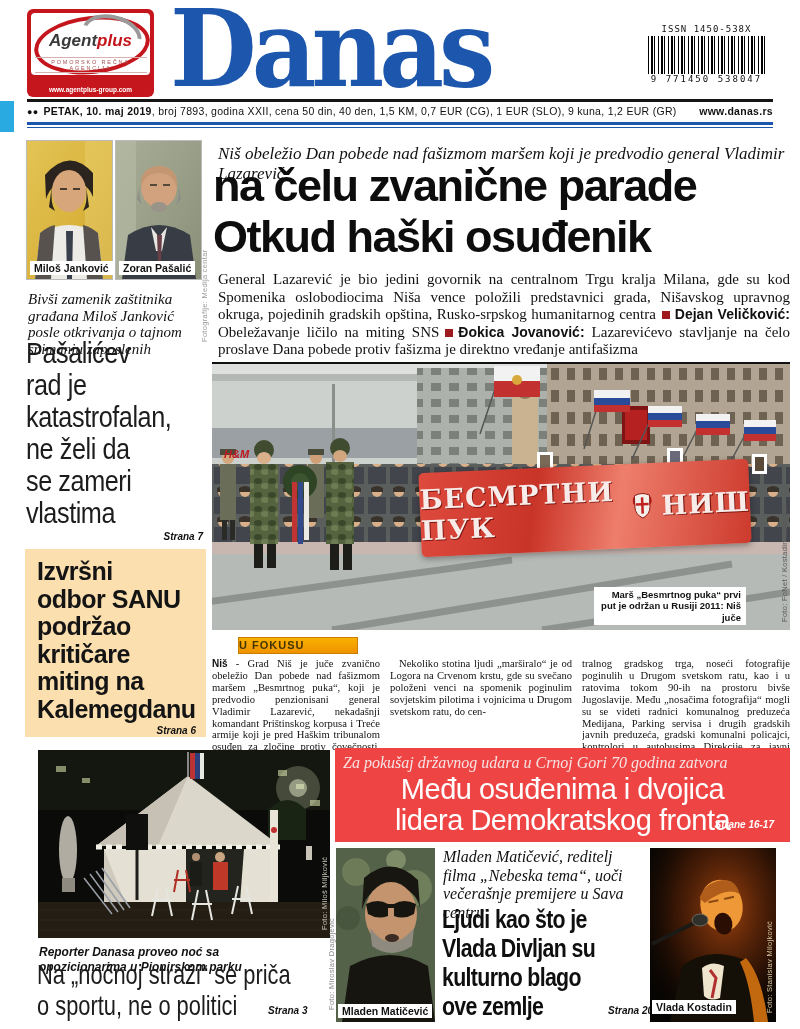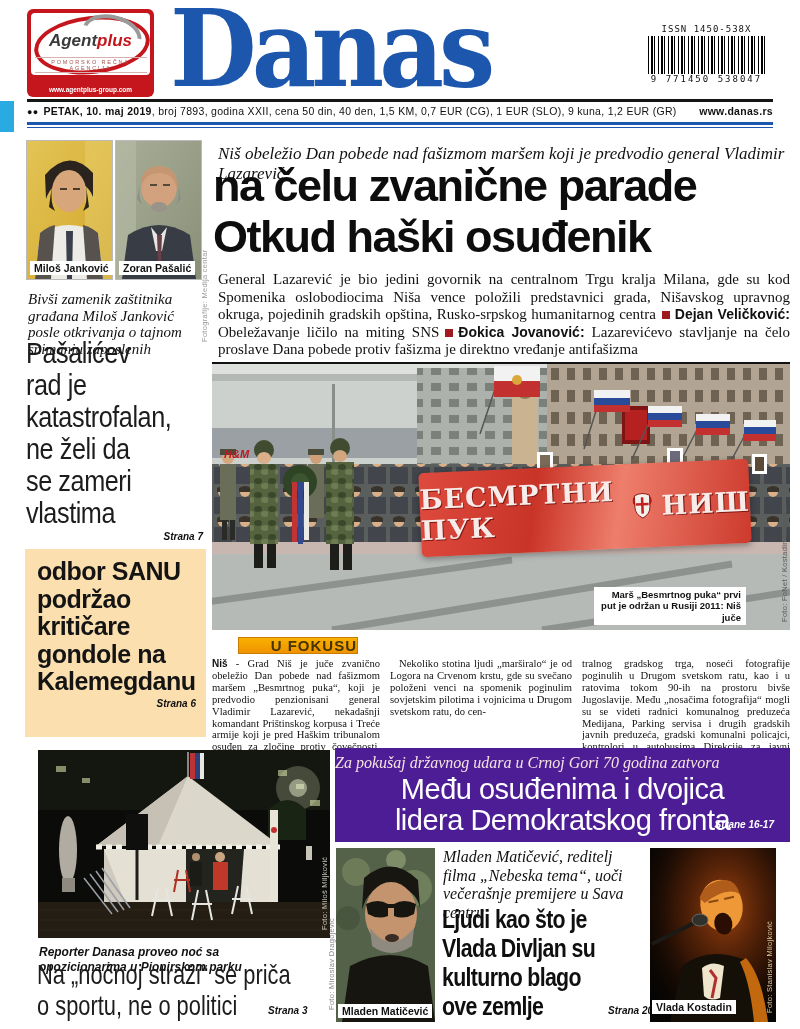--- a/index.html
+++ b/index.html
@@ -72,28 +72,28 @@
   .omb-headline{position:absolute;left:26px;top:337px;width:230px;font-size:29px;line-height:32px;
                 letter-spacing:-.5px;color:#1c1c1c;transform:scaleX(.87);transform-origin:left top;}
   .omb-page{position:absolute;left:27px;top:531px;width:176px;text-align:right;}
   .sanu-box{position:absolute;left:25px;top:549px;width:181px;height:188px;background:#fbdfae;
             box-sizing:border-box;padding:9px 10px 0 12px;}
   .sanu-box .hl{font-weight:bold;font-size:25px;line-height:27.5px;letter-spacing:-.5px;color:#141414;}
   .sanu-box .pg{text-align:right;margin-top:2px;}
   
   .fokus-bar{position:absolute;left:238px;top:637px;width:118px;height:15px;
              background:linear-gradient(#f9b000,#ef9300);border:1px solid #c87d00;
-             text-align:right;font-weight:bold;font-size:15px;line-height:15px;letter-spacing:1px;color:#443400;}
+             text-align:left;font-weight:bold;font-size:11px;line-height:15px;letter-spacing:1px;color:#443400;}
   .fcol{position:absolute;top:658px;height:96px;font-family:"Liberation Serif",serif;
         font-size:10.6px;line-height:11.9px;text-align:justify;overflow:hidden;}
   .fcol p{margin:0;}
   .fcol .lead{font-family:"Liberation Sans",sans-serif;font-weight:bold;font-size:10px;}
   
-  .mne{position:absolute;left:335px;top:748px;width:455px;height:94px;background:#4c1d95;
-       box-sizing:border-box;padding:6px 0;}
+  .mne{position:absolute;left:335px;top:748px;width:455px;height:94px;background:#ef4444;
+       box-sizing:border-box;padding:6px 8px;}
   .mne .kk{color:#f7e3e3;font-size:16px;}
   .mne .hl{color:#fff;font-size:29px;line-height:31px;letter-spacing:-.5px;margin-top:2px;text-align:center;}
   .mne .pg{position:absolute;right:14px;bottom:14px;color:#fff;}
   
   .night-photo{position:absolute;left:38px;top:750px;width:292px;height:188px;overflow:hidden;}
   .nw-kicker{position:absolute;left:39px;top:944px;width:292px;font-weight:bold;font-style:italic;
              font-size:13px;transform:scaleX(.92);transform-origin:left top;}
   .nw-headline{position:absolute;left:37px;top:959px;width:380px;font-size:28px;line-height:31px;
                color:#1c1c1c;transform:scaleX(.78);transform-origin:left top;}
   .nw-page{position:absolute;left:268px;top:1005px;}
@@ -320,24 +320,25 @@
     <div>rad je</div>
     <div>katastrofalan,</div>
     <div>ne želi da</div>
     <div>se zameri</div>
     <div>vlastima</div>
   </div>
   <div class="omb-page pagenum">Strana 7</div>
 
   <div class="sanu-box">
     <div class="hl">
+      <div>Izvršni</div>
       <div>odbor SANU</div>
       <div>podržao</div>
       <div>kritičare</div>
-      <div>gondole na</div>
+      <div>miting na</div>
       <div>Kalemegdanu</div>
     </div>
     <div class="pg pagenum">Strana 6</div>
   </div>
 
   <div class="fokus-bar">U FOKUSU</div>
   <div class="fcol" style="left:212px;width:168px;">
     <p><span class="lead">Niš</span><span> - Grad Niš je juče zvanično obeležio Dan pobede nad fašizmom maršem „Besmrtnog puka“, koji je predvodio penzionisani general Vladimir Lazarević, nekadašnji komandant Prištinskog korpusa i Treće armije koji je pred Haškim tribunalom osuđen za zločine protiv čovečnosti, kršenja zakona i običaja ratovanja i druga nehuma-</span></p>
   </div>
   <div class="fcol" style="left:390px;width:182px;">

